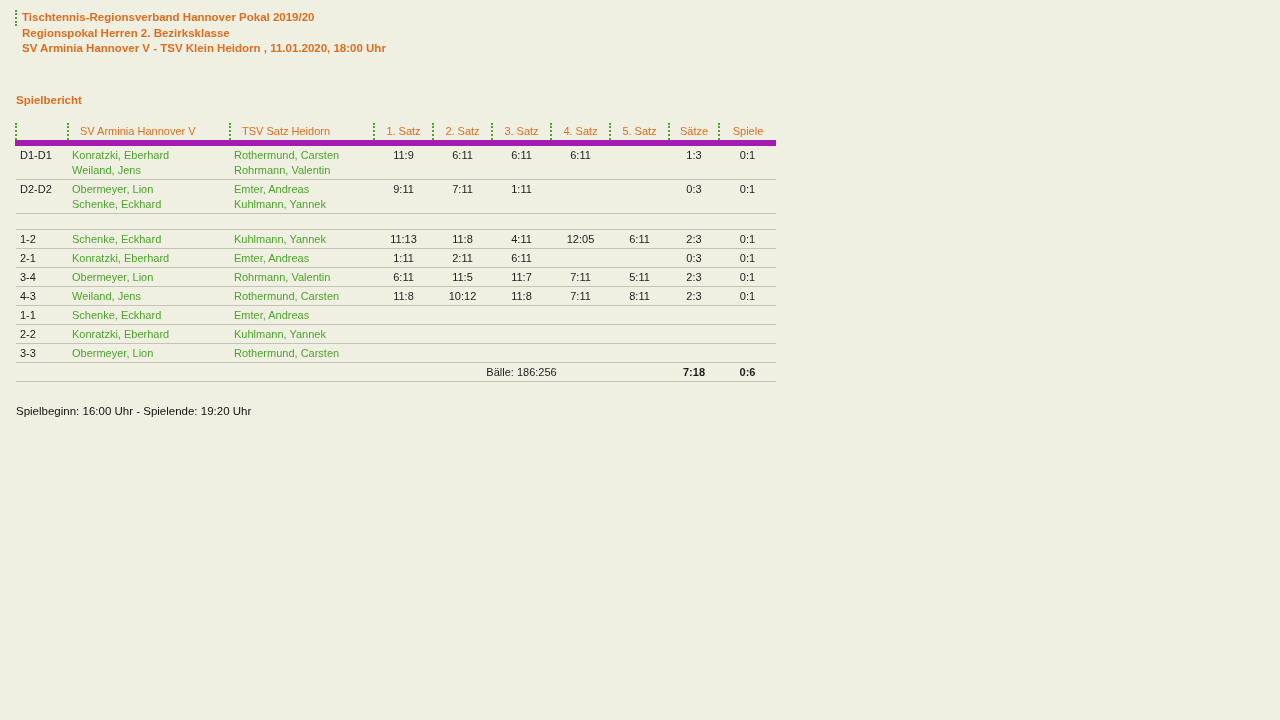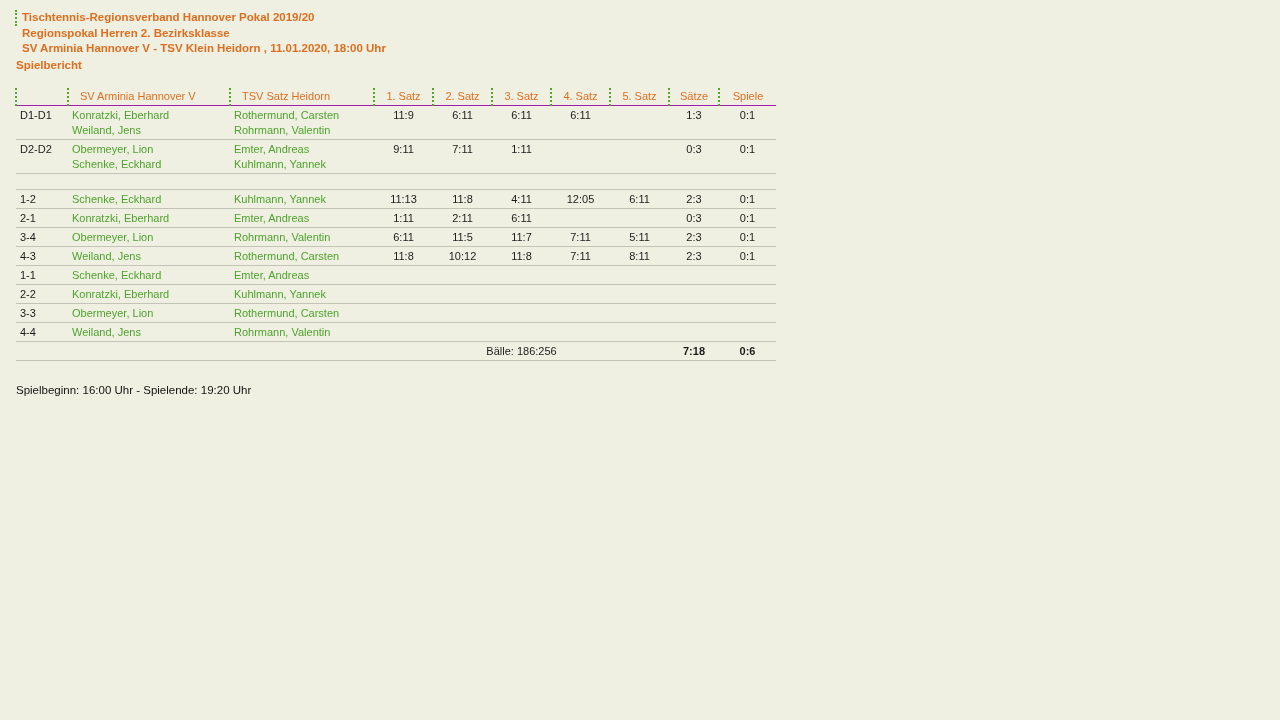--- a/index.html
+++ b/index.html
@@ -25,38 +25,38 @@
     line-height: 15.5px;
   }
   .title-line {
     padding-left: 7px;
   }
   .title-line.first {
     border-left: 2px dotted #56a32c;
     padding-left: 5px;
   }
   .section-title {
-    margin-top: 2px;
+    margin-top: 37px;
     color: #dd6e20;
     font-weight: bold;
     font-size: 11.5px;
     padding-left: 1px;
   }
   
   table.match {
     margin-top: 17px;
     border-collapse: collapse;
     table-layout: fixed;
     width: 760px;
   }
   table.match th {
     font-weight: normal;
     color: #dd6e20;
     border-left: 2px dotted #56a32c;
-    border-bottom: 1px solid #a21caf;
+    border-bottom: 6px solid #a21caf;
     padding: 2px 4px 3px 4px;
     text-align: center;
     white-space: nowrap;
     overflow: hidden;
   }
   table.match th.th-name {
     text-align: left;
     padding-left: 11px;
   }
   table.match td {
@@ -266,36 +266,20 @@
             <div>Rothermund, Carsten</div>
           </td>
           <td class="cell-set"></td>
           <td class="cell-set"></td>
           <td class="cell-set"></td>
           <td class="cell-set"></td>
           <td class="cell-set"></td>
           <td class="cell-set"></td>
           <td class="cell-set"></td>
         </tr>
-        <tr>
-          <td class="cell-label">4-4</td>
-          <td class="cell-name">
-            <div>Weiland, Jens</div>
-          </td>
-          <td class="cell-name">
-            <div>Rohrmann, Valentin</div>
-          </td>
-          <td class="cell-set"></td>
-          <td class="cell-set"></td>
-          <td class="cell-set"></td>
-          <td class="cell-set"></td>
-          <td class="cell-set"></td>
-          <td class="cell-set"></td>
-          <td class="cell-set"></td>
-        </tr>
       </tbody>
     <tfoot>
       <tr class="totals-row">
         <td></td>
         <td></td>
         <td></td>
         <td class="balls-cell" colspan="5">Bälle: 186:256</td>
         <td class="total-bold">7:18</td>
         <td class="total-bold">0:6</td>
       </tr>

